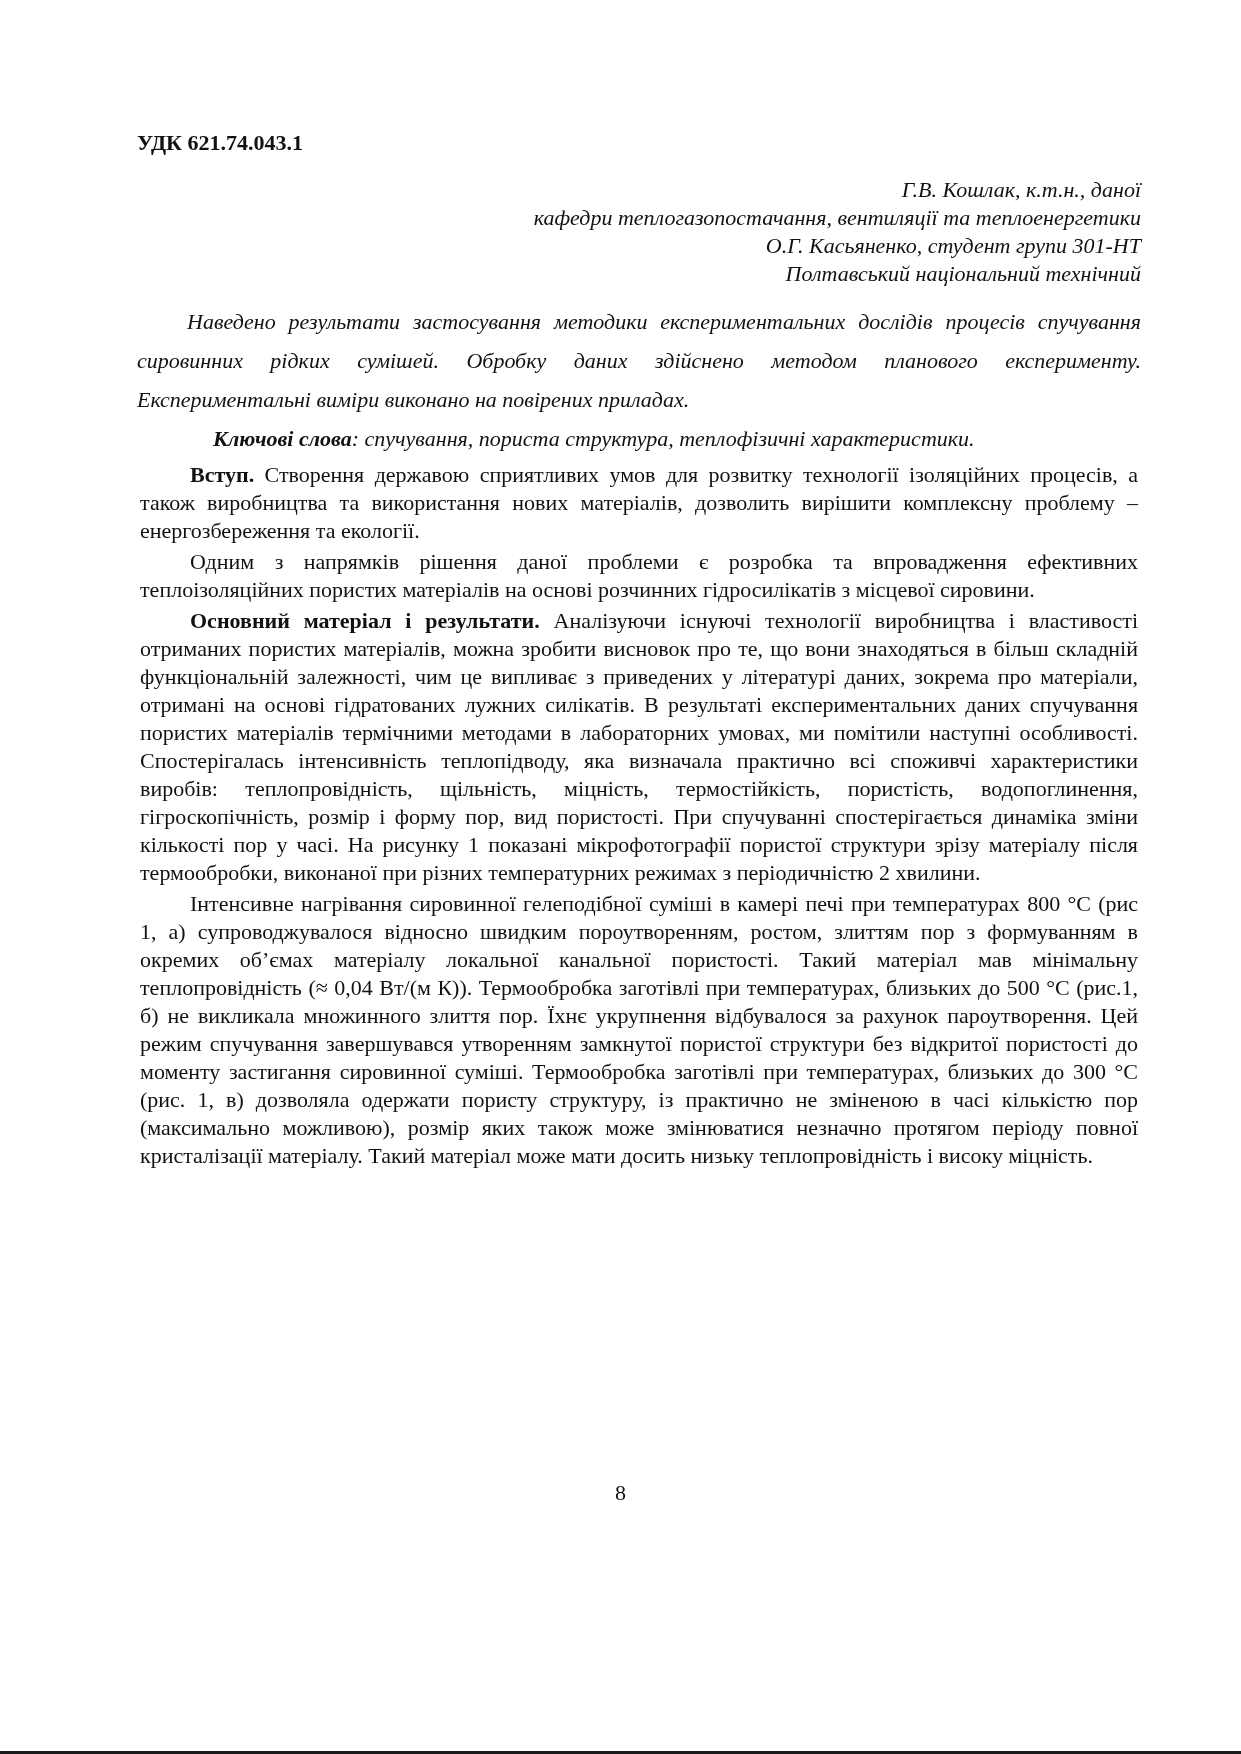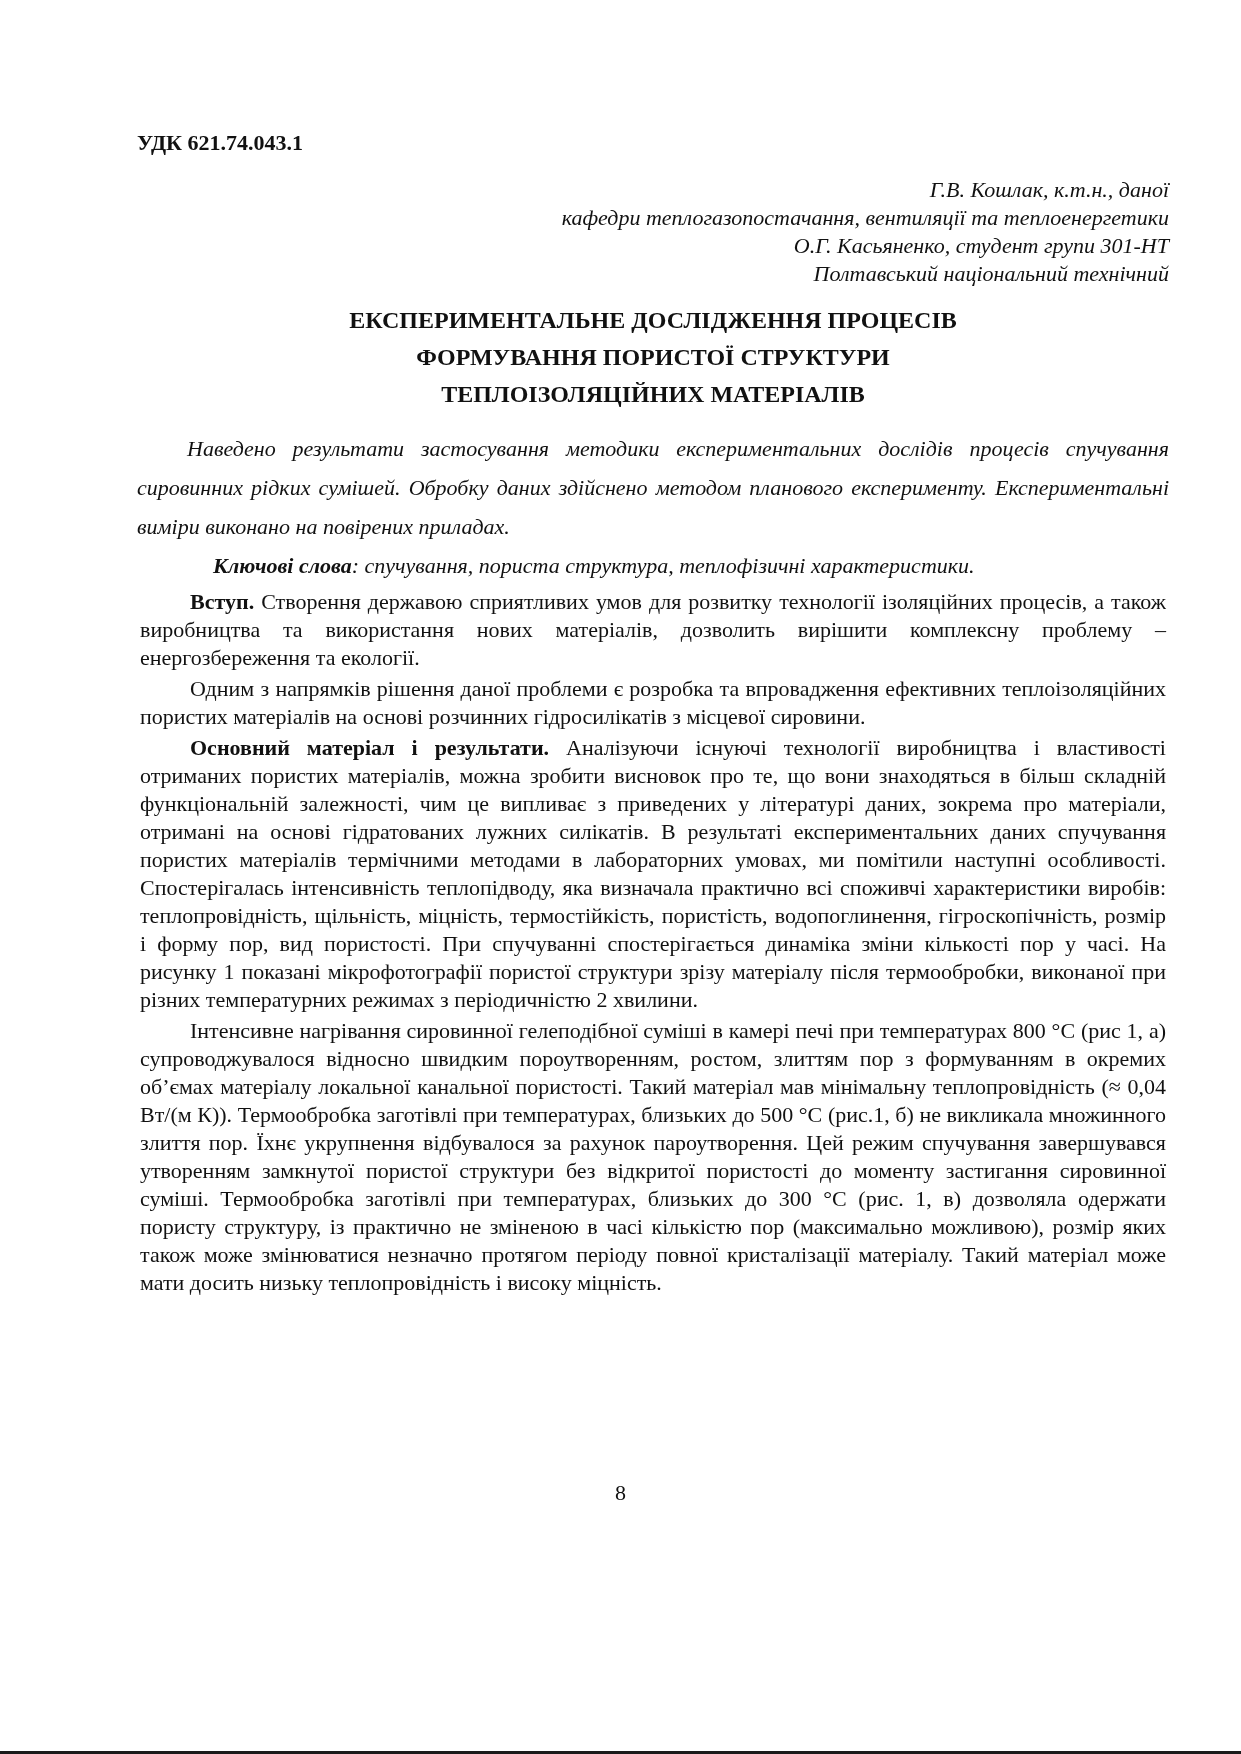--- a/index.html
+++ b/index.html
@@ -7,21 +7,21 @@
     padding: 0;
     background: #e8e8e8;
   }
   .paper {
     position: relative;
     width: 1241px;
     height: 1754px;
     margin: 0 auto;
     background: #ffffff;
     box-sizing: border-box;
-    padding: 130px 72px 0 137px;
+    padding: 130px 100px 0 137px;
     font-family: "Liberation Serif", serif;
     color: #111111;
     overflow: hidden;
   }
   .udc {
     font-size: 22px;
     font-weight: bold;
     margin: 0 0 20px 0;
   }
   .authors {
@@ -85,25 +85,20 @@
 
   <div class="udc">УДК 621.74.043.1</div>
 
   <div class="authors">
     <div>Г.В. Кошлак, к.т.н., даної</div>
     <div>кафедри теплогазопостачання, вентиляції та теплоенергетики</div>
     <div>О.Г. Касьяненко, студент групи 301-НТ</div>
     <div>Полтавський національний технічний</div>
   </div>
 
-  <div class="title">
-    <div>ЕКСПЕРИМЕНТАЛЬНЕ ДОСЛІДЖЕННЯ ПРОЦЕСІВ</div>
-    <div>ФОРМУВАННЯ ПОРИСТОЇ СТРУКТУРИ</div>
-    <div>ТЕПЛОІЗОЛЯЦІЙНИХ МАТЕРІАЛІВ</div>
-  </div>
 
   <p class="abstract">Наведено результати застосування методики експериментальних дослідів процесів спучування сировинних рідких сумішей. Обробку даних здійснено методом планового експерименту. Експериментальні виміри виконано на повірених приладах.</p>
 
   <p class="keywords">
     <span class="keywords-label">Ключові слова</span><span>: спучування, пориста структура, теплофізичні характеристики.</span>
   </p>
 
   <p class="body-par">
     <span class="lead">Вступ.</span><span> Створення державою сприятливих умов для розвитку технології ізоляційних процесів, а також виробництва та використання нових матеріалів, дозволить вирішити комплексну проблему – енергозбереження та екології.</span>
   </p>

